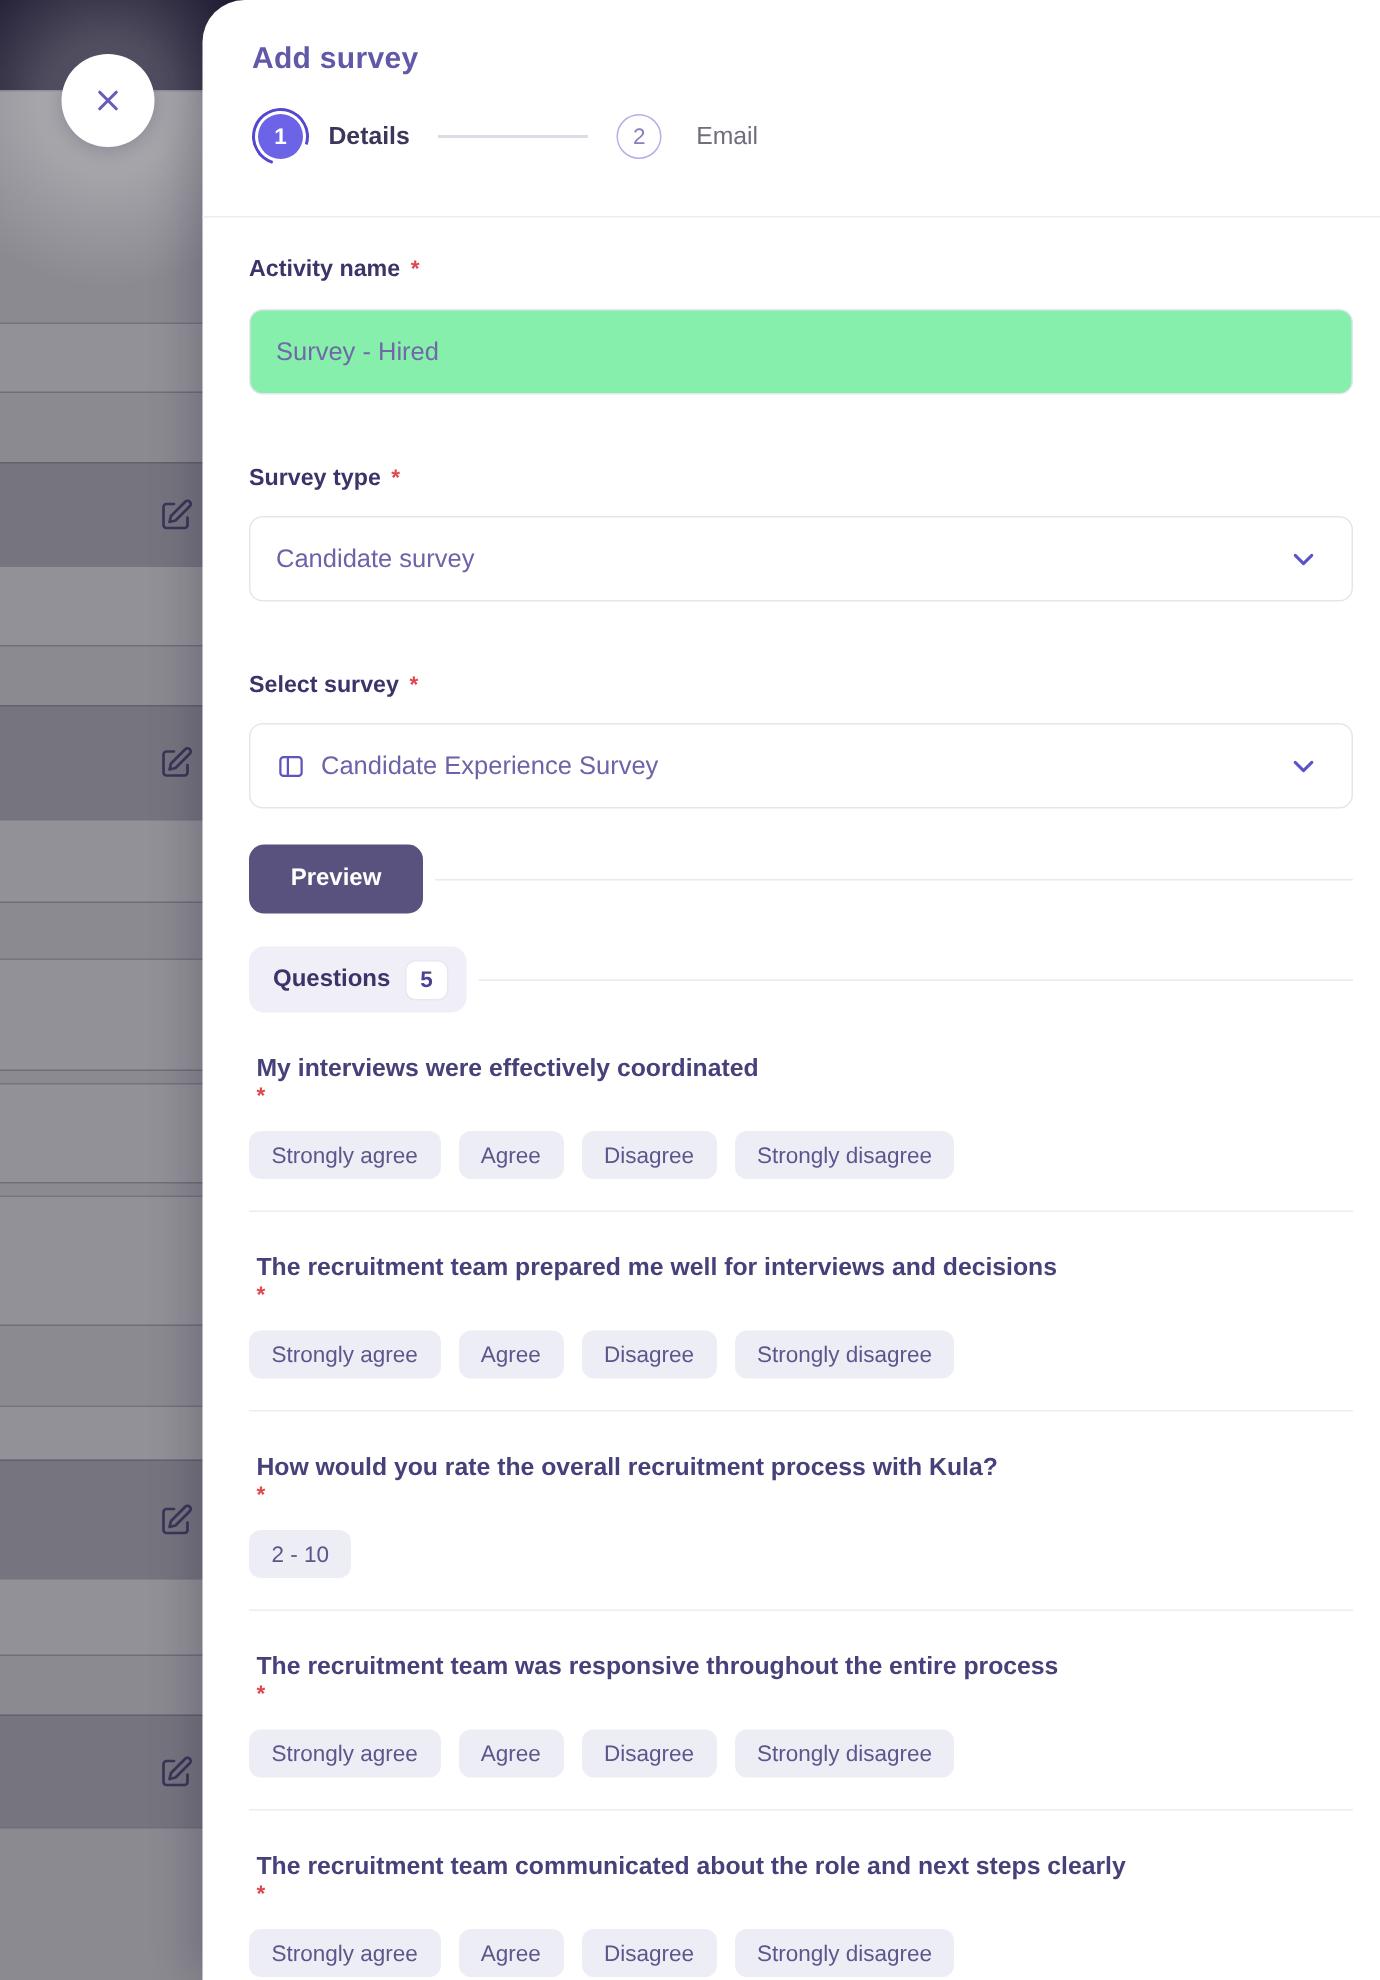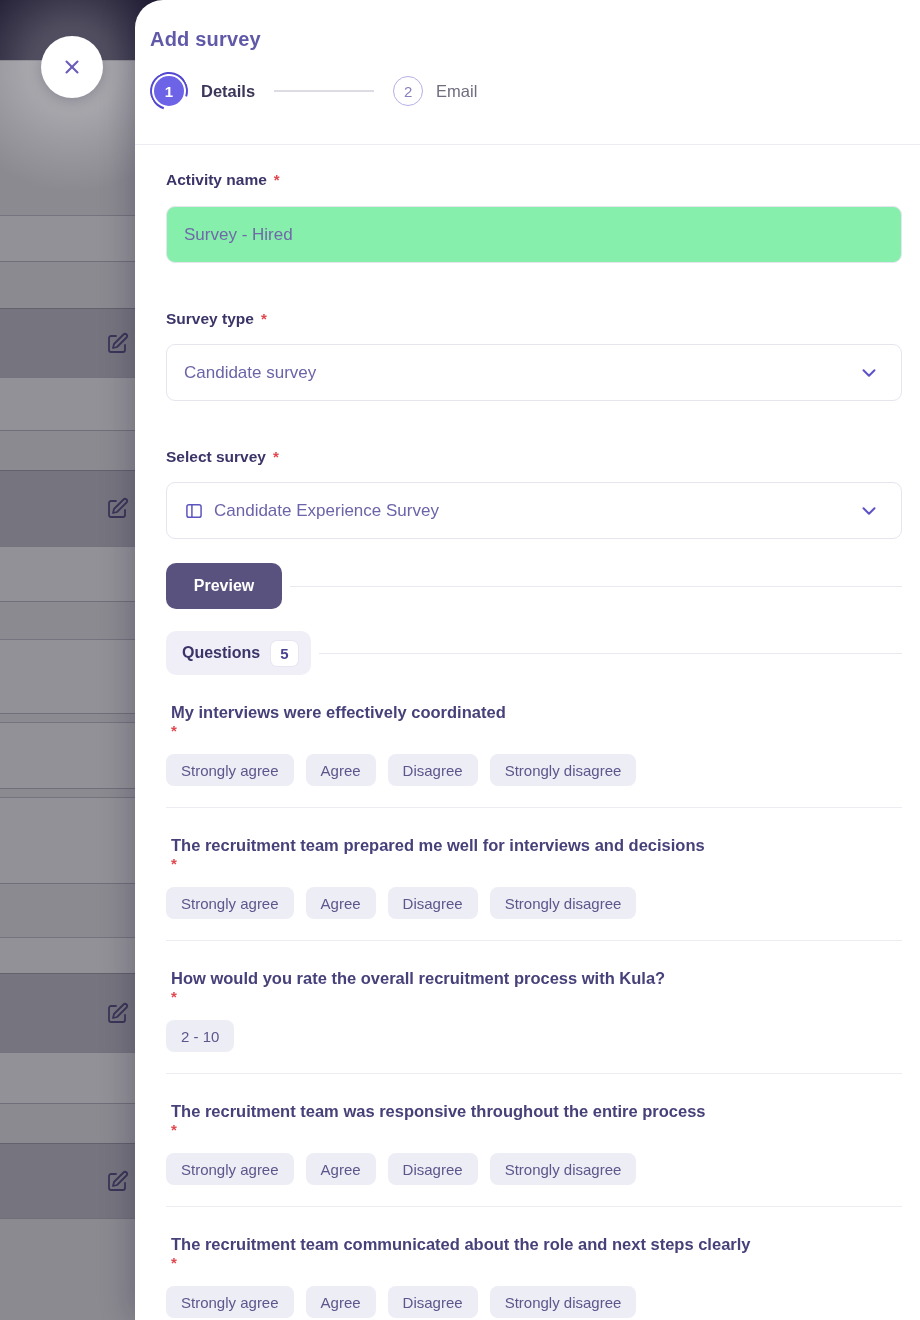--- a/index.html
+++ b/index.html
@@ -26,37 +26,37 @@
     background:#ffffff;border:none;cursor:pointer;display:flex;align-items:center;justify-content:center;
     box-shadow:0 2px 14px rgba(20,15,50,.25);z-index:30;padding:0;
   }
   .close-btn svg{width:22px;height:22px;}
   
   .drawer{
     position:absolute;left:135px;top:0;right:0;bottom:0;background:#ffffff;
     border-top-left-radius:28px;display:flex;flex-direction:column;z-index:20;
     box-shadow:-6px 0 30px rgba(12,8,40,.22);
   }
-  .drawer-header{flex:none;padding:28px 18px 0 15px;border-bottom:1px solid #ececf2;height:145px;box-sizing:border-box;}
+  .drawer-header{flex:none;padding:28px 18px 0 33px;border-bottom:1px solid #ececf2;height:145px;box-sizing:border-box;}
   .drawer-title{margin:0;font-size:20px;font-weight:bold;color:#6059a8;letter-spacing:.2px;}
   .stepper{display:flex;align-items:center;margin-top:21px;}
   .step{display:flex;align-items:center;cursor:pointer;}
   .step-circle-wrap{position:relative;width:38px;height:38px;flex:none;}
   .step-ring{position:absolute;inset:0;border-radius:50%;border:2px solid #5348d0;border-bottom-color:transparent;transform:rotate(-28deg);box-sizing:border-box;}
   .step-num{
     position:absolute;left:4px;top:4px;width:30px;height:30px;border-radius:50%;background:#6c63e6;
     color:#fff;font-size:15px;font-weight:bold;display:flex;align-items:center;justify-content:center;
   }
   .step-label{margin-left:13px;font-size:16.5px;font-weight:bold;color:#3b3759;}
   .step-line{width:100px;height:1.5px;background:#dcdce5;margin:0 19px;}
   .step-num2{
     width:30px;height:30px;border-radius:50%;background:#fff;border:1.5px solid #b5b0e7;box-sizing:border-box;
     color:#8680bc;font-size:15px;display:flex;align-items:center;justify-content:center;flex:none;
   }
-  .step-label2{margin-left:13px;font-size:16.5px;color:#6f6d7e;}
+  .step-label2{margin-left:23px;font-size:16.5px;color:#6f6d7e;}
   
   .drawer-content{flex:1;overflow:hidden;padding:26px 18px 0 31px;}
   .field-label{display:flex;align-items:baseline;font-size:15.5px;font-weight:bold;color:#3a3468;}
   .req{color:#e0474e;margin-left:7px;font-size:15px;font-weight:bold;}
   .text-input{
     display:block;width:100%;box-sizing:border-box;height:57px;margin-top:17px;
     border:1px solid #e5e5ee;border-radius:9px;padding:0 17px;font-size:17px;color:#6f69a8;
     font-family:inherit;outline:none;background:#86efac;
   }
   .field-group{margin-bottom:47px;}

